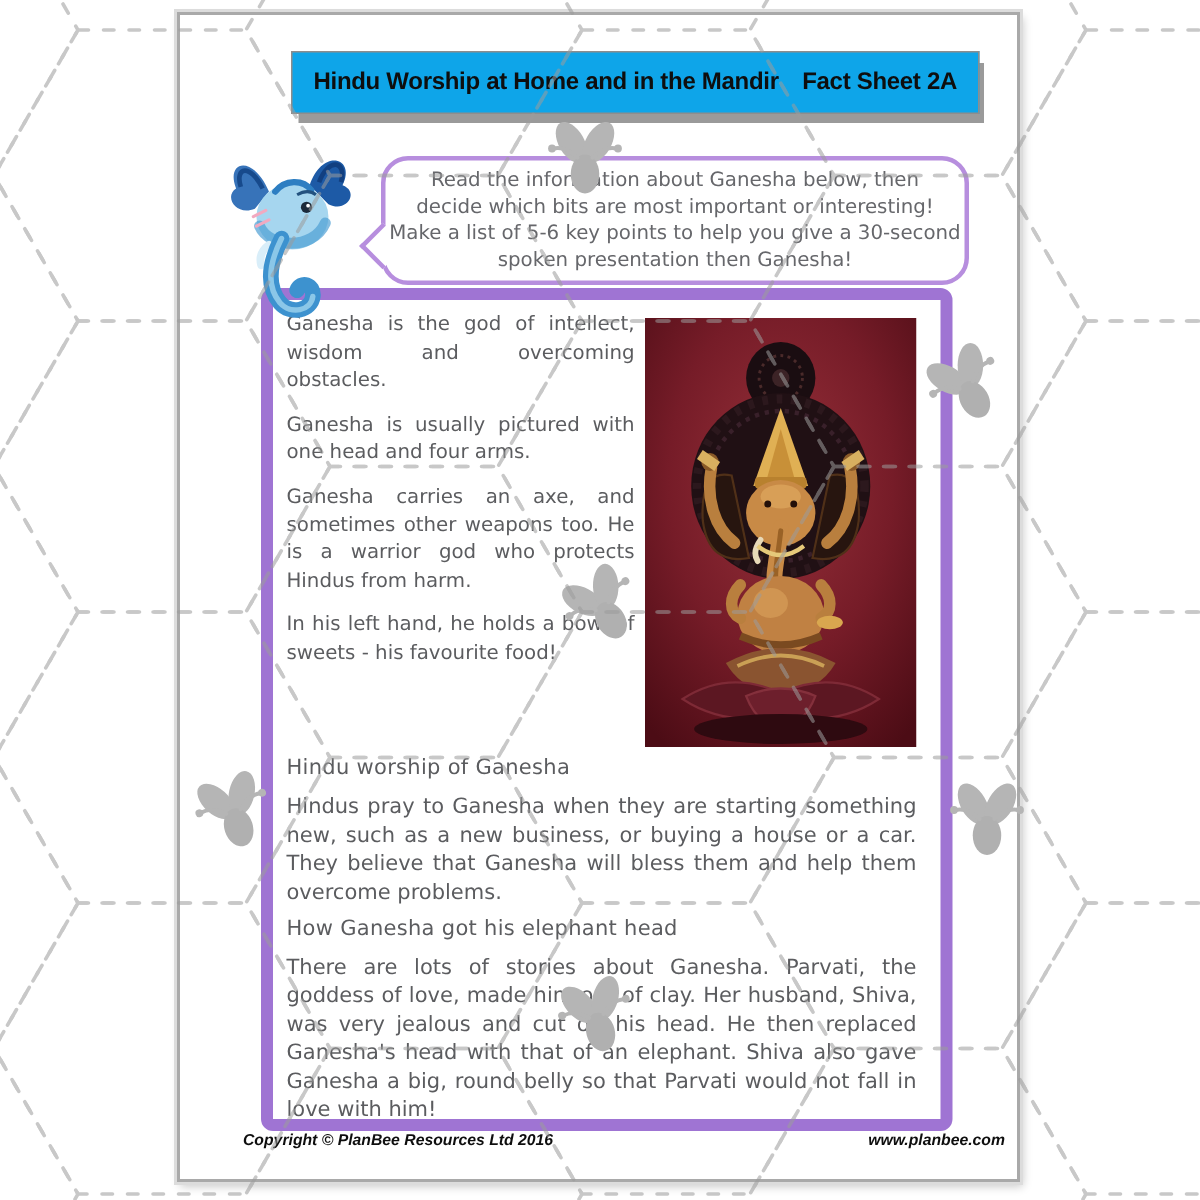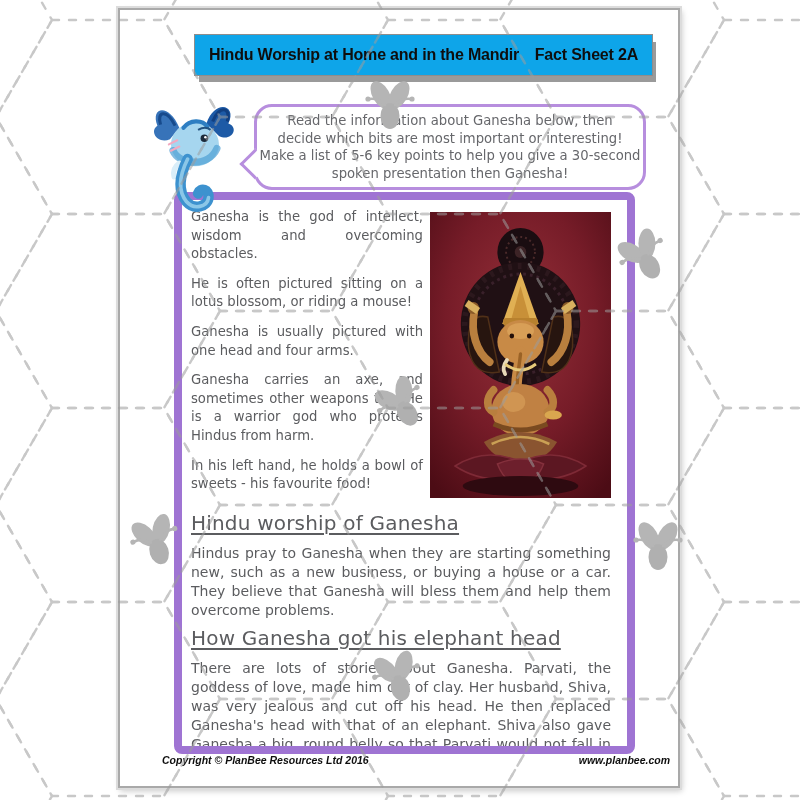--- a/index.html
+++ b/index.html
@@ -33,21 +33,21 @@
 
   
   .main-box{ position:absolute; left:54px; top:182px; width:461px; height:562px;
              border:8px solid #9f74d3; border-radius:8px; background:#fff; z-index:4; }
   .box-content{ position:absolute; inset:0; padding:8px 16px 6px 9px; overflow:hidden; }
   .two-col{ display:flex; }
   .col-text{ width:238px; margin-right:7px; }
   .col-text p{ margin:0 0 11px 0; font-size:13.2px; line-height:18.6px; color:#5b5c5f;
                text-align:justify; position:relative; z-index:10; }
   .photo{ width:181px; height:286px; margin-top:4px; flex-shrink:0; z-index:1; }
-  .section h2{ font-size:20px; font-weight:normal; color:#5b5c5f; text-decoration:underline;
+  .section h2{ font-size:14px; font-weight:normal; color:#5b5c5f; 
                text-underline-offset:3px; margin:6px 0 9px 0; letter-spacing:0.2px; position:relative; z-index:10; }
   .section p{ font-size:14px; line-height:19px; color:#5b5c5f; text-align:justify; margin:0 0 5px 0;
               position:relative; z-index:10; }
 
   
   .footer{ position:absolute; left:42px; right:8px; top:744px; display:flex; justify-content:space-between;
            font-family:"Liberation Sans",sans-serif; font-weight:bold; font-size:10.5px; color:#0e0e0e; z-index:10;font-style:italic; }
 
   
   .bee{ position:absolute; z-index:7; pointer-events:none; }
@@ -104,21 +104,20 @@
     <span>decide which bits are most important or interesting!</span>
     <span>Make a list of 5-6 key points to help you give a 30-second</span>
     <span>spoken presentation then Ganesha!</span>
   </div>
 
   <div class="main-box">
     <div class="box-content">
       <div class="two-col">
         <div class="col-text">
           <p>Ganesha is the god of intellect, wisdom and overcoming obstacles.</p>
-          <p>He is often pictured sitting on a lotus blossom, or riding a mouse!</p>
           <p>Ganesha is usually pictured with one head and four arms.</p>
           <p>Ganesha carries an axe, and sometimes other weapons too. He is a warrior god who protects Hindus from harm.</p>
           <p>In his left hand, he holds a bowl of sweets - his favourite food!</p>
         </div>
 
         <div class="photo">
           <svg viewBox="0 0 188 286" width="181" height="286" preserveAspectRatio="none">
             <defs>
               <radialGradient id="bgGrad" cx="50%" cy="38%" r="75%">
                 <stop offset="0%" stop-color="#963039"></stop>

